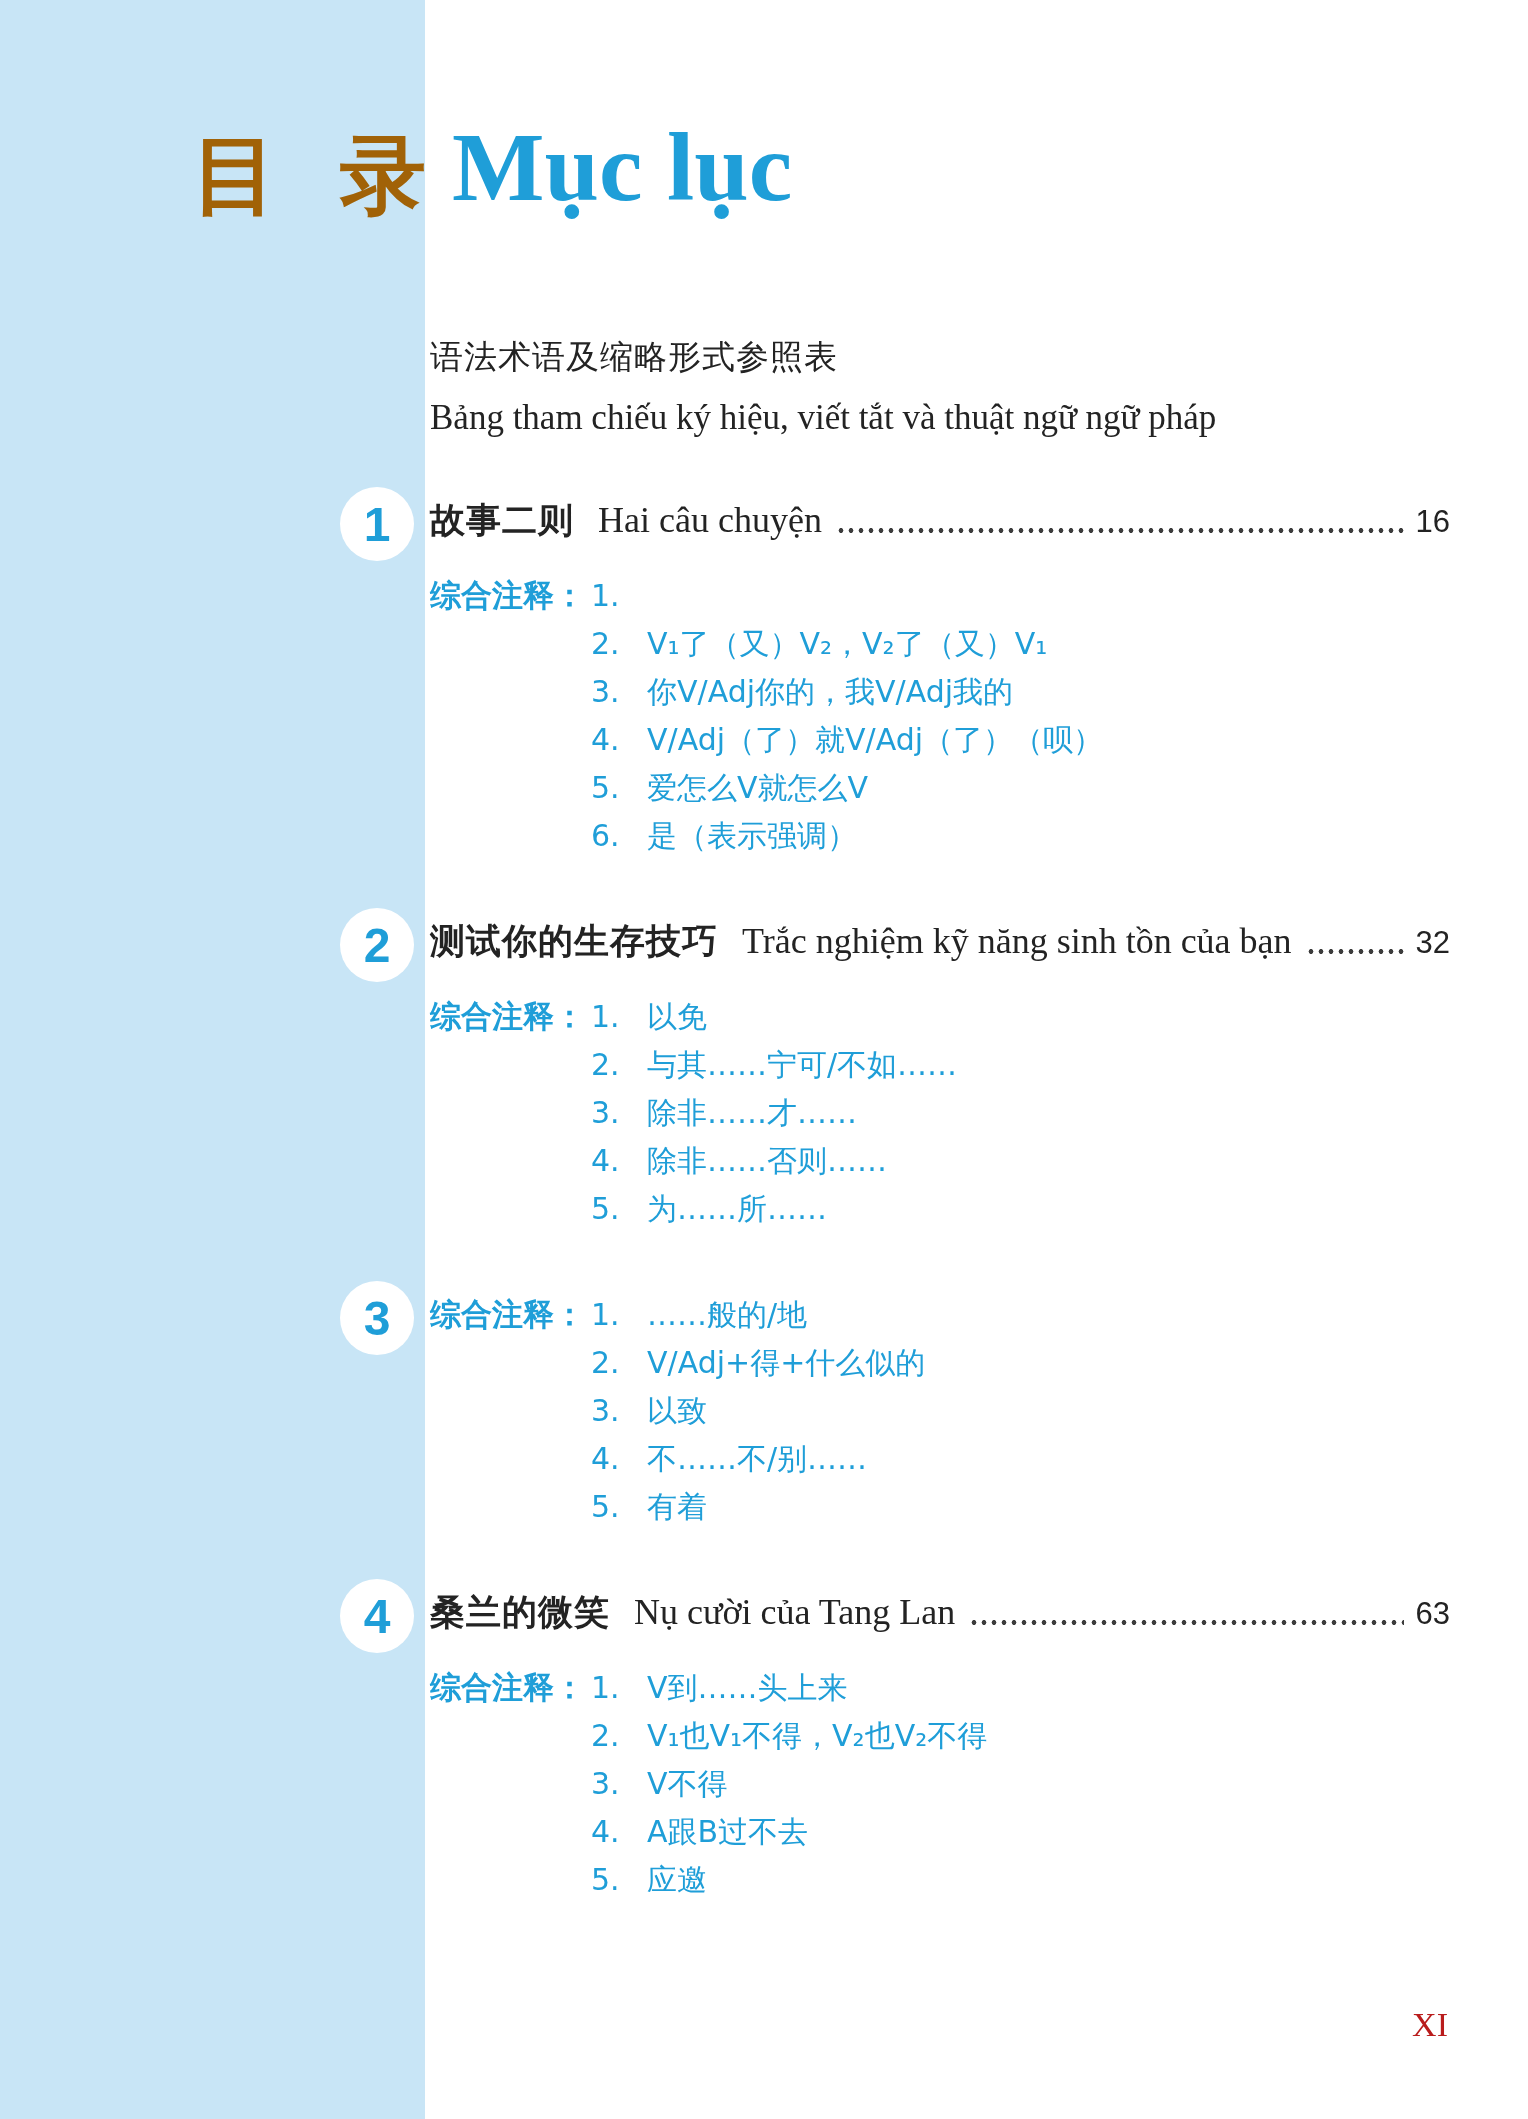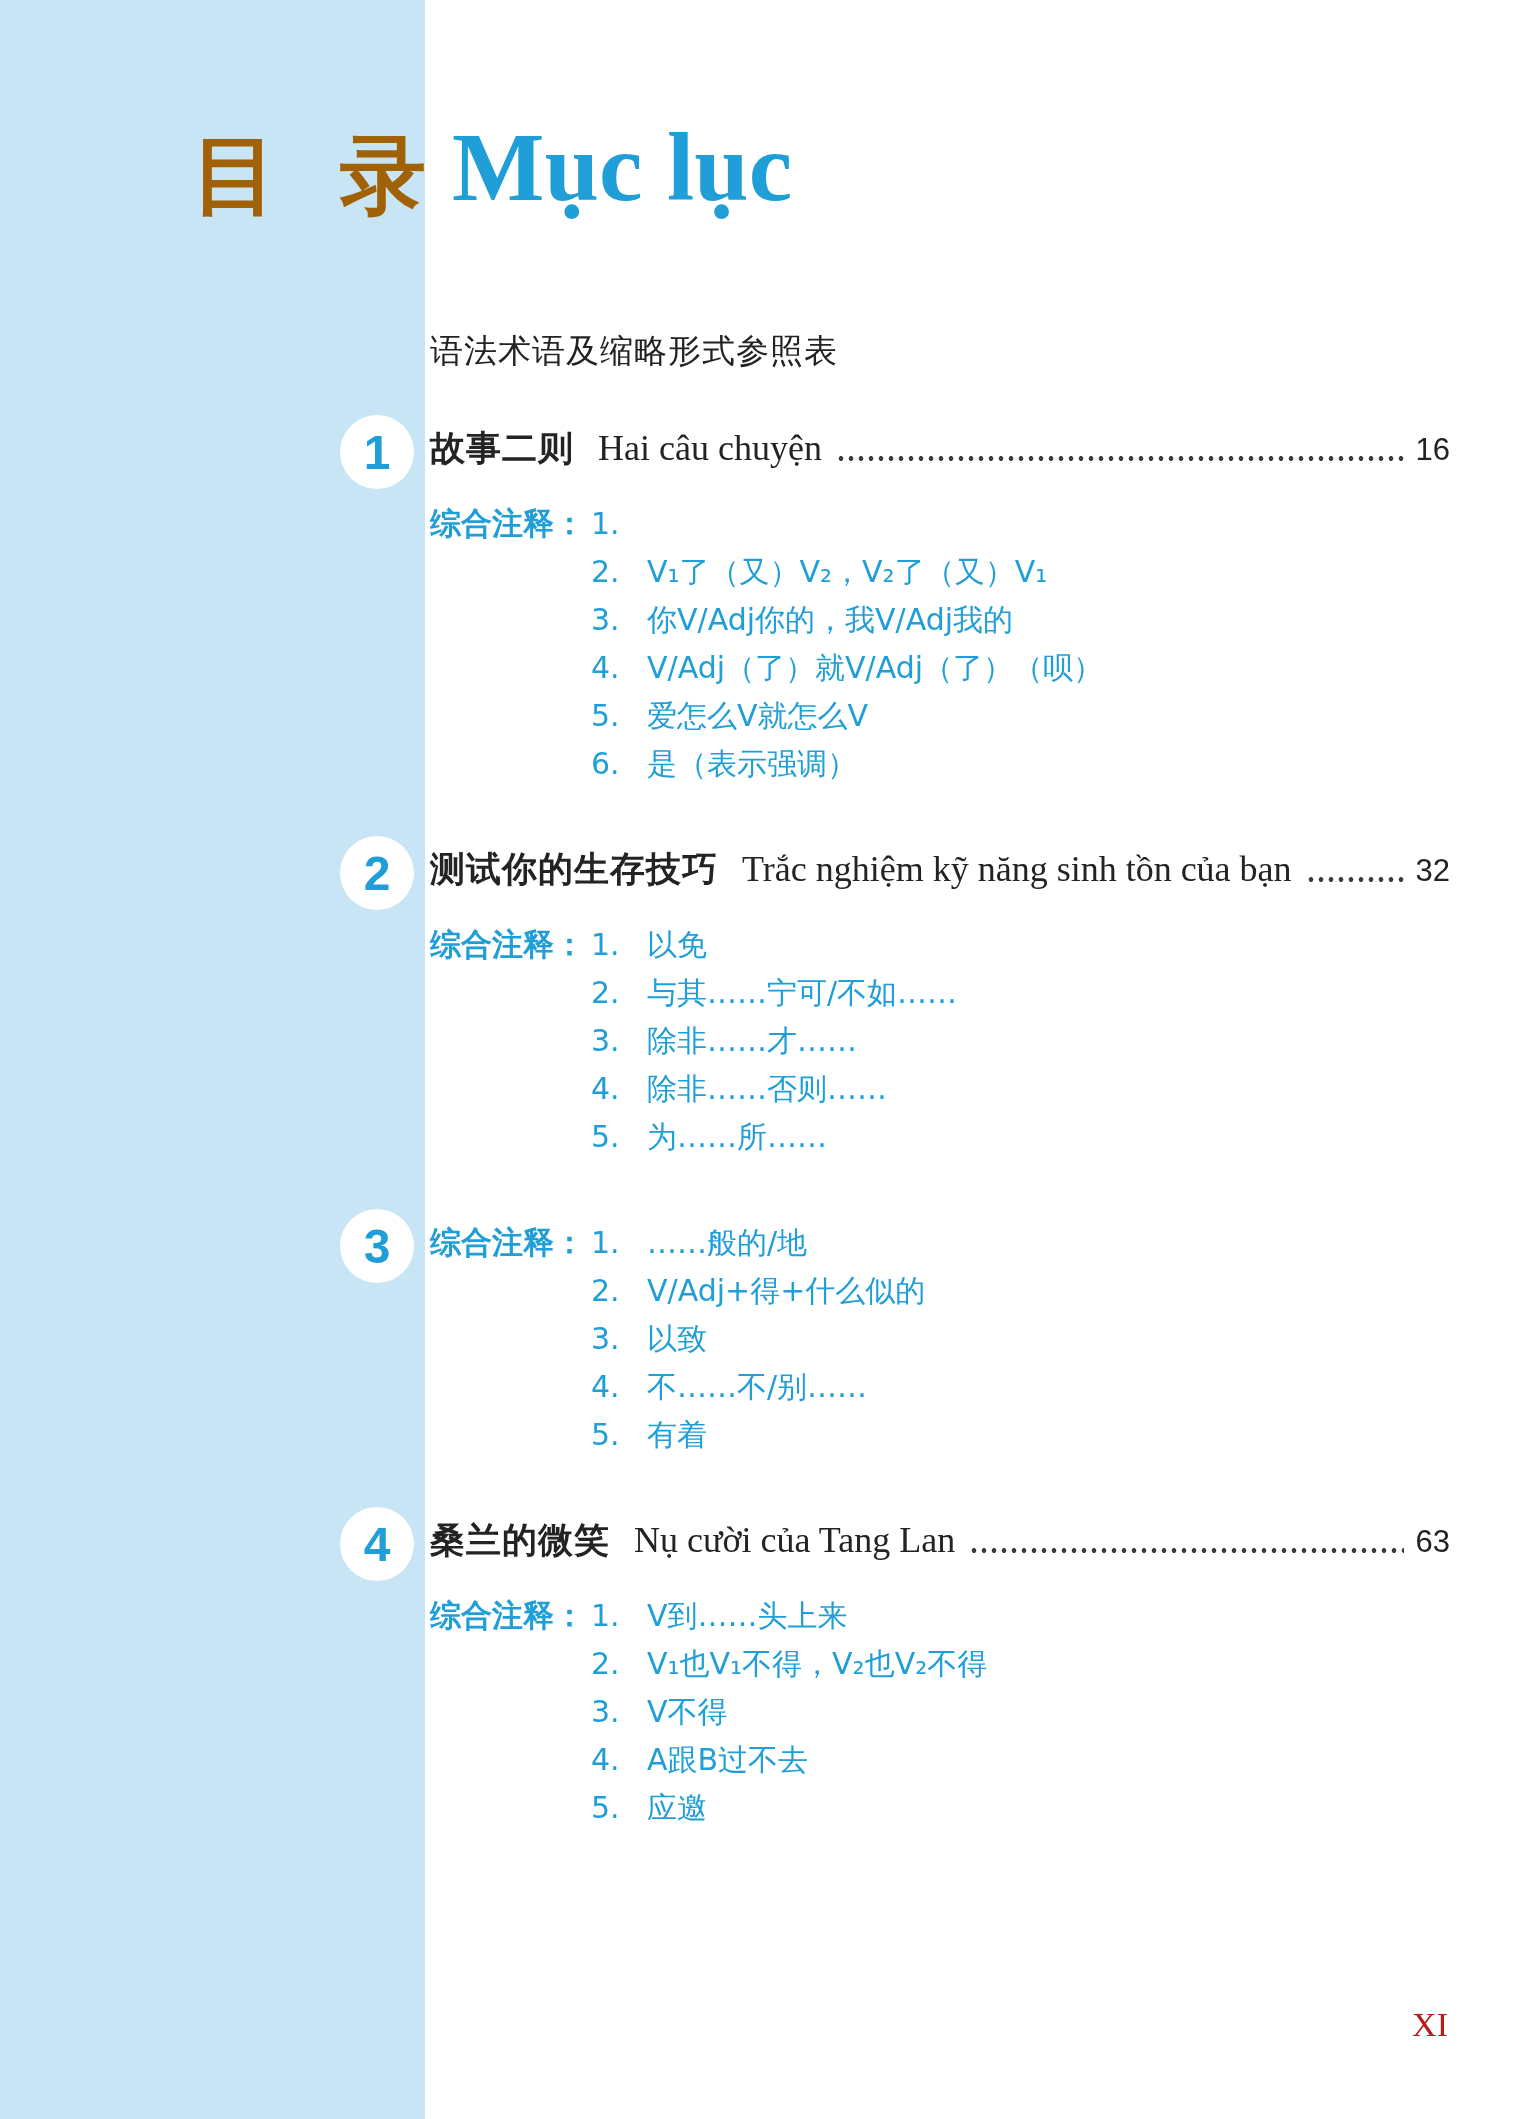--- a/index.html
+++ b/index.html
@@ -38,21 +38,21 @@
     position: absolute;
     left: 452px; top: 118px;
     font-family: "Liberation Serif", "DejaVu Serif", serif;
     font-weight: 700;
     font-size: 98px;
     line-height: 1;
     color: var(--accent);
   }
   .content {
     position: absolute;
-    left: 0; top: 4px;
+    left: 0; top: 10px;
     width: 100%;
     padding: 0 78px 0 430px;
   }
   .preface { margin-top: 330px; }
   .preface-zh {
     font-size: 33px;
     letter-spacing: 1px;
     line-height: 1;
   }
   .preface-vi {
@@ -141,20 +141,21 @@
 
 <div class="page">
   <div class="sidebar"></div>
 
   <div class="title-zh">目 录</div>
   <div class="title-vi">Mục lục</div>
 
   <div class="content">
     <div class="preface">
       <div class="preface-zh">语法术语及缩略形式参照表</div>
+      <div class="preface-vi">Bảng tham chiếu ký hiệu, viết tắt và thuật ngữ ngữ pháp</div>
     </div>
 
     <div>
   <div class="section">
     <div class="circle">
       <span>1</span>
     </div>
     <div class="section-title-row">
       <span class="st-zh">故事二则</span>
       <span class="st-vi">Hai câu chuyện</span>

